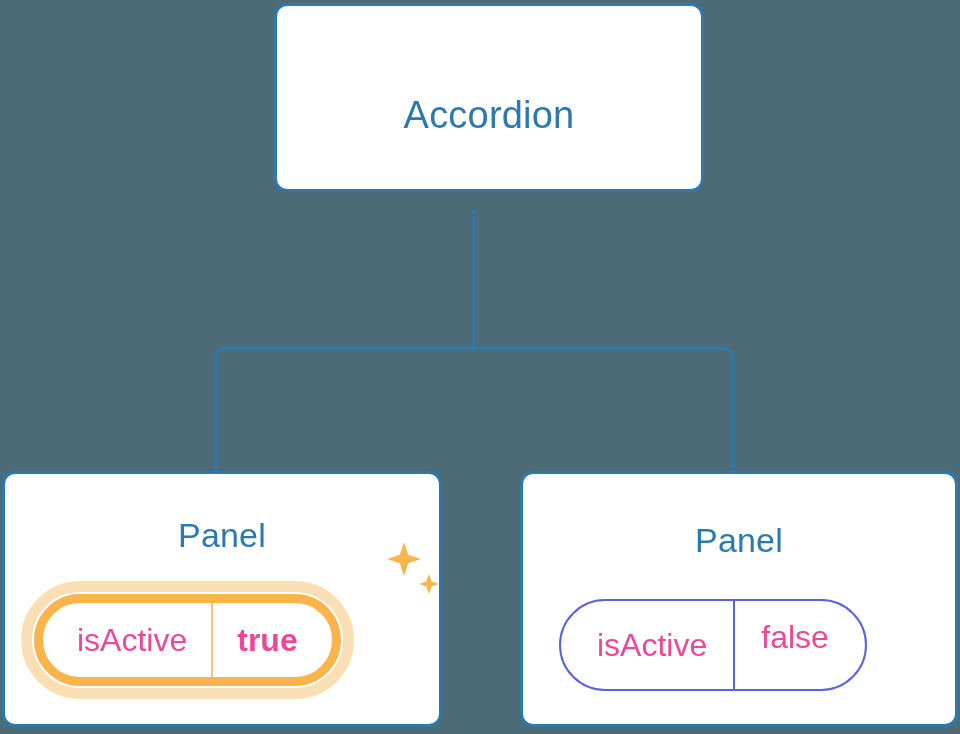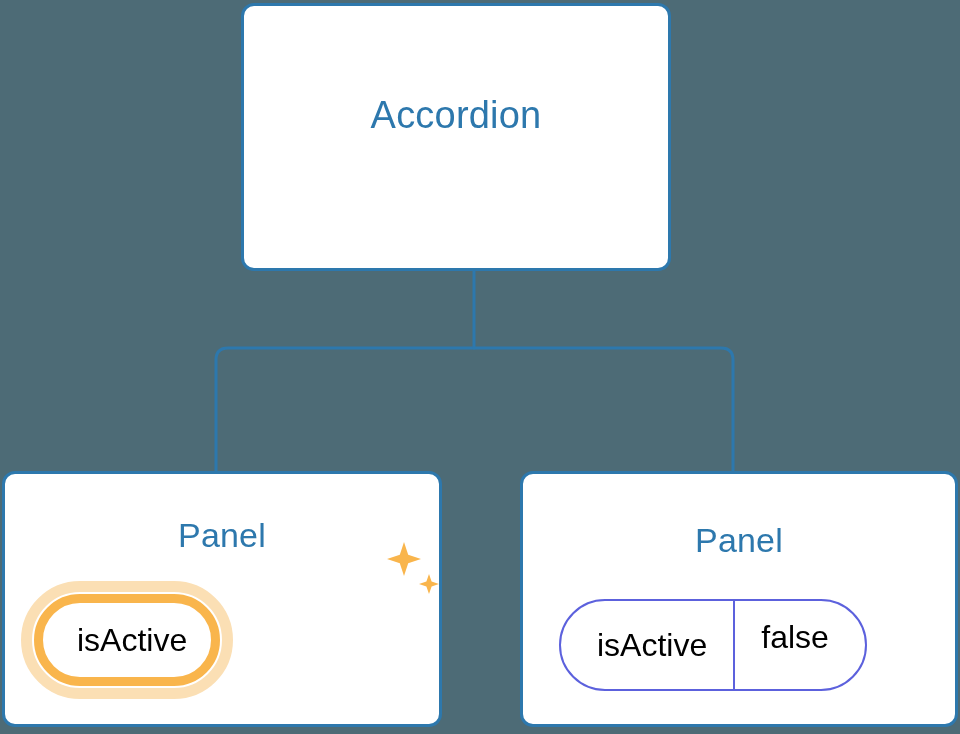--- a/index.html
+++ b/index.html
@@ -31,24 +31,24 @@
 
   
   .card {
     position: absolute;
     background: #ffffff;
     border: 3px solid #2d78ad;
     border-radius: 13px;
     box-sizing: border-box;
   }
   .card-root {
-    left: 241px;
+    left: 274px;
     top: 3px;
     width: 430px;
-    height: 268px;
+    height: 189px;
   }
   .card-left {
     left: 2px;
     top: 471px;
     width: 440px;
     height: 256px;
   }
   .card-right {
     left: 520px;
     top: 471px;
@@ -82,21 +82,21 @@
     border: 2px solid #5c61dd;
     border-radius: 999px;
     background: #ffffff;
     box-sizing: border-box;
     height: 92px;
   }
   .pill-key, .pill-val {
     display: flex;
     align-items: center;
     justify-content: center;
-    color: #000000;
+    color: #ec4899;
     font-size: 32px;
     font-weight: 400;
     white-space: nowrap;
   }
   .pill-key {
     padding: 0 26px 0 36px;
   }
   .pill-val {
     padding: 0 36px 16px 26px;
     border-left: 2px solid #5c61dd;
@@ -171,20 +171,21 @@
     <div class="node-title">Accordion</div>
   </div>
 
   <div class="card card-left">
     <div class="node-title">Panel</div>
 
     <div class="pill-highlight-wrap">
       <div class="glow"></div>
       <div class="pill-hl">
         <span class="pill-key">isActive</span>
+        <span class="pill-val">true</span>
       </div>
     </div>
   </div>
 
   <svg class="sparkles" width="60" height="60" viewBox="0 0 60 60" fill="none">
     <path d="M 19 2 L 23.2 14.8 L 36 19 L 23.2 23.2 L 19 36 L 14.8 23.2 L 2 19 L 14.8 14.8 Z" fill="#f9b54c"></path>
     <path d="M 44 34 L 46.6 41.4 L 54 44 L 46.6 46.6 L 44 54 L 41.4 46.6 L 34 44 L 41.4 41.4 Z" fill="#f9b54c"></path>
   </svg>
 
   <div class="card card-right">

